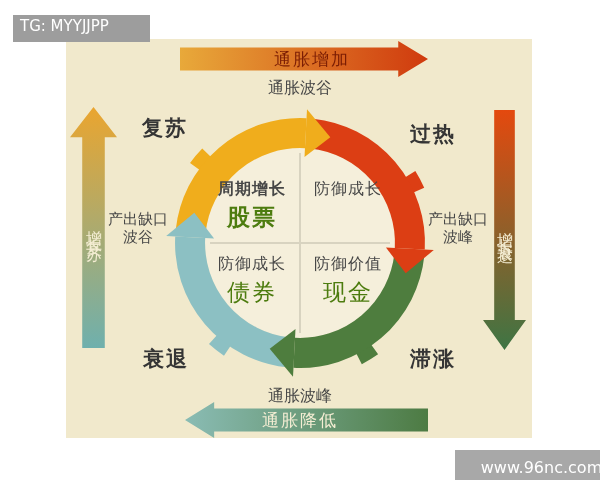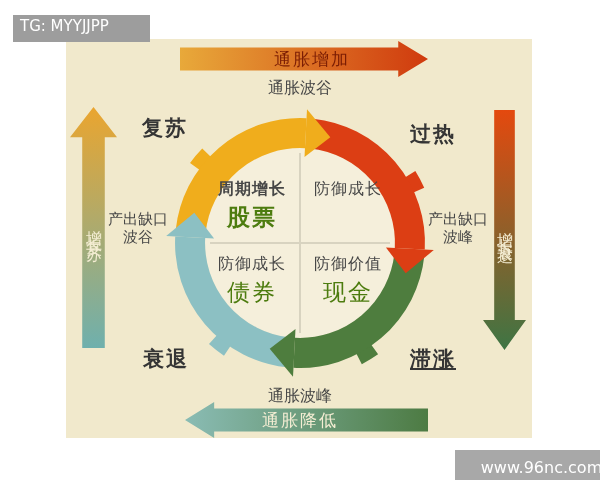--- a/index.html
+++ b/index.html
@@ -37,21 +37,21 @@
   .note-bottom{left:230px;top:386px;width:140px;font-size:16px;}
   .note-side{font-size:15px;line-height:18px;}
   .note-left{left:99px;top:210px;width:78px;}
   .note-right{left:419px;top:210px;width:78px;}
   
   .phase{position:absolute;width:74px;text-align:center;font-size:21px;font-weight:bold;
      color:var(--phase-label);letter-spacing:2px;}
   .phase-recovery{left:128px;top:114px;}
   .phase-overheat{left:396px;top:120px;text-align:center;}
   .phase-recession{left:129px;top:345px;}
-  .phase-stagflation{left:396px;top:345px;text-decoration:underline;}
+  .phase-stagflation{left:396px;top:345px;}
   
   .quad{position:absolute;width:120px;text-align:center;color:var(--text-dark);}
   .quad-tl{left:192px;top:179px;font-weight:bold;} .quad-tr{left:288px;top:179px;}
   .quad-bl{left:192px;top:254px;} .quad-br{left:288px;top:254px;}
   .quad-style{font-size:16px;line-height:20px;letter-spacing:1px;}
   .quad-asset{font-size:23px;line-height:30px;margin-top:3px;letter-spacing:2px;color:#4d7c0f;}
 </style>
 </head>
 <body>
 

